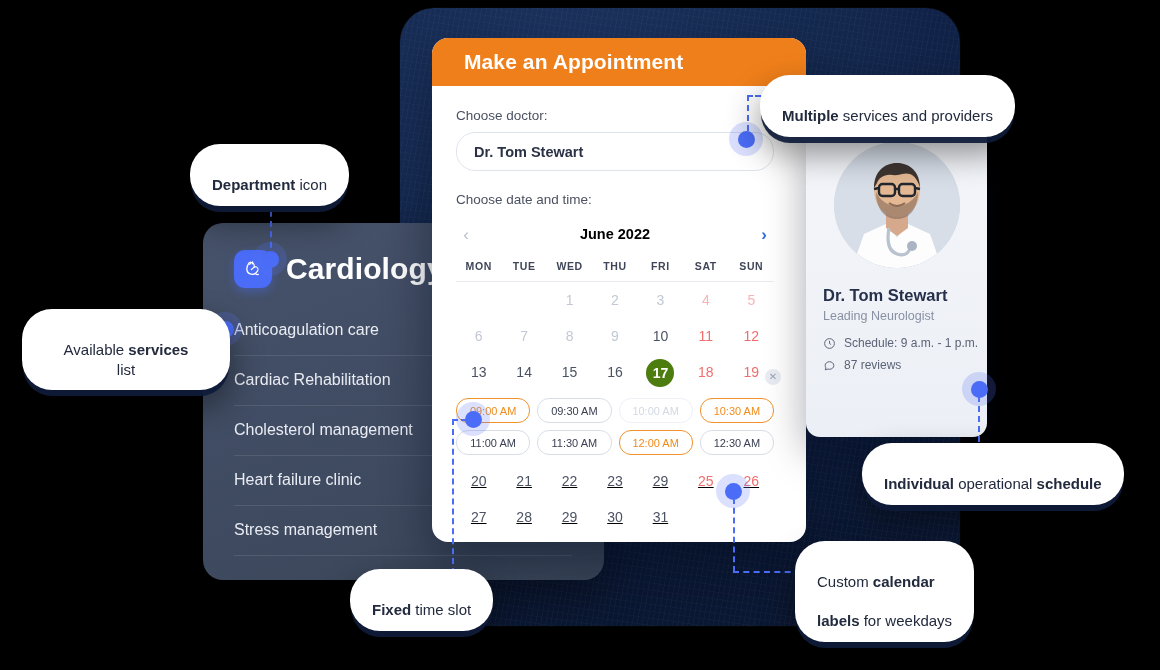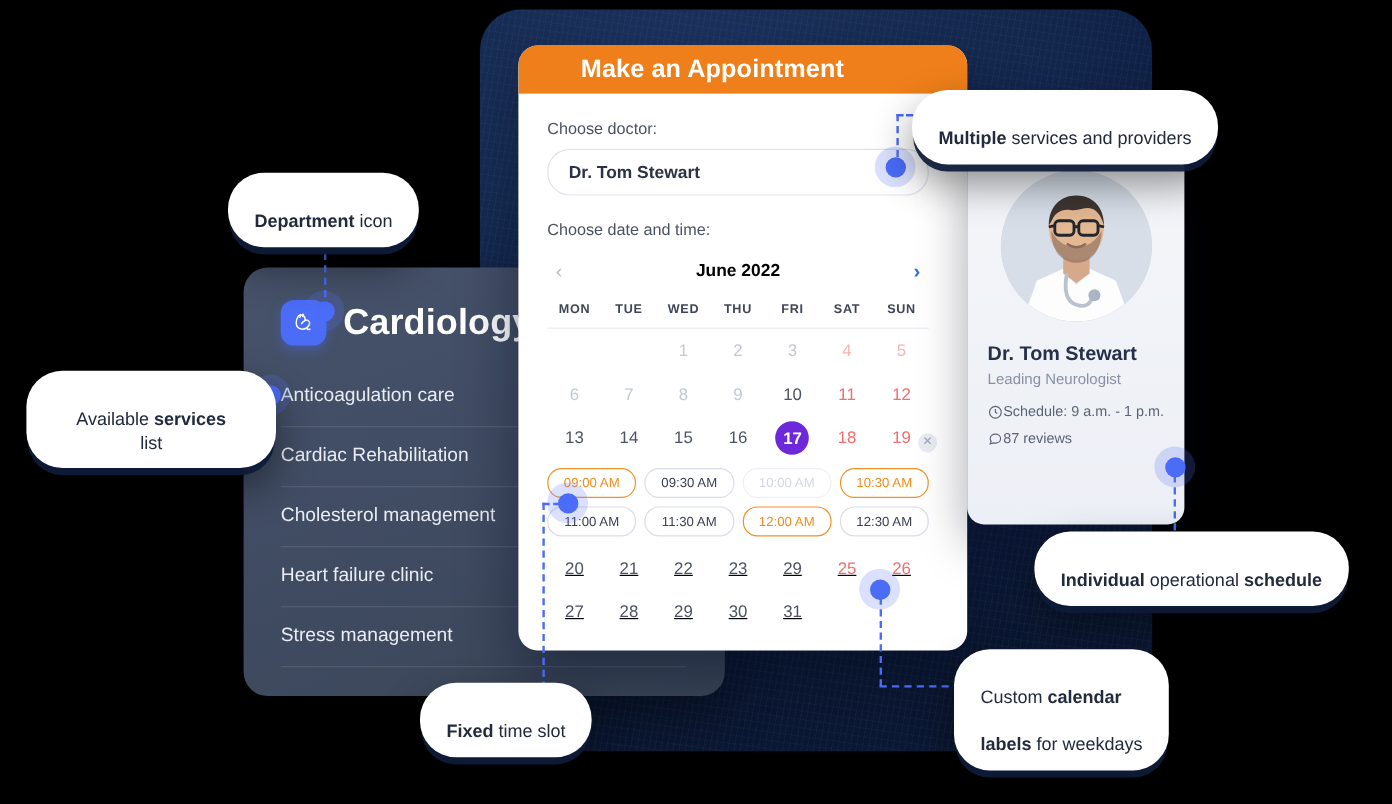--- a/index.html
+++ b/index.html
@@ -45,22 +45,22 @@
   }
   .svc-item:last-child{border-bottom:1px solid rgba(255,255,255,.10);}
 
   
   .appt{
     position:absolute;left:432px;top:38px;width:374px;height:504px;
     background:#fff;border-radius:16px;overflow:hidden;
     box-shadow:0 22px 50px rgba(3,10,30,.45);
   }
   .appt-header{
-    background:#ef7f1a;color:#fff;height:40px;display:flex;align-items:center;
-    padding-left:52px;font-size:21px;font-weight:700;letter-spacing:.1px;
+    background:#ef7f1a;color:#fff;height:48px;display:flex;align-items:center;
+    padding-left:32px;font-size:21px;font-weight:700;letter-spacing:.1px;
   }
   .appt-body{padding:22px 32px 0 24px;}
   .field-label{color:#4a5160;font-size:13.5px;margin-bottom:9px;}
   .select-box{
     height:37px;border:1px solid #dfe3ec;border-radius:19px;
     display:flex;align-items:center;padding-left:17px;
     color:#2b3245;font-size:14.5px;font-weight:600;
   }
   .field-label2{color:#4a5160;font-size:13.5px;margin:21px 0 0 0;}
 
@@ -73,21 +73,21 @@
   .cal-arrow.next{color:#2f6fe0;font-weight:700;}
   .cal-grid{display:grid;grid-template-columns:repeat(7,1fr);text-align:center;}
   .cal-dow{color:#3f4657;font-size:10.5px;font-weight:700;letter-spacing:.6px;padding:13px 0 9px;}
   .cal-sep{border-bottom:1px solid #e9ecf2;grid-column:1/8;}
   .cal-day{font-size:14px;color:#4b5262;padding:10px 0;position:relative;}
   .cal-day.muted{color:#c2c8d4;}
   .cal-day.weekend{color:#f26d6d;}
   .cal-day.weekend.muted{color:#f8b4b4;}
   .cal-day.today span{
     display:inline-flex;align-items:center;justify-content:center;
-    width:28px;height:28px;border-radius:50%;background:#6d28d9;color:#fff;
+    width:28px;height:28px;border-radius:50%;background:#4d7c0f;color:#fff;
     font-weight:600;margin:-5px 1px;
   }
   .cal-day.empty{visibility:hidden;}
 
   
   .slots{display:grid;grid-template-columns:repeat(4,1fr);gap:7px;margin-top:6px;position:relative;}
   .slot{
     height:23px;border:1px solid #d8dde7;border-radius:12px;
     display:flex;align-items:center;justify-content:center;
     font-size:11px;color:#3a4052;background:#fff;
@@ -106,21 +106,21 @@
     border-radius:14px;box-shadow:0 16px 40px rgba(3,10,30,.35);overflow:hidden;
   }
   .doc-photo{
     width:126px;height:126px;border-radius:50%;margin:18px auto 0;
     background:radial-gradient(circle at 50% 35%, #dfe5ee 0%, #cfd7e3 70%, #c3ccda 100%);
     position:relative;overflow:hidden;
   }
   .doc-name{color:#26304a;font-size:16.5px;font-weight:700;padding:18px 0 0 17px;}
   .doc-role{color:#8891a3;font-size:12.5px;padding:4px 0 0 17px;}
   .doc-meta{padding:13px 0 0 17px;}
-  .doc-meta-row{display:flex;align-items:center;gap:0;color:#5b6376;font-size:12px;margin-bottom:8px;}
+  .doc-meta-row{display:flex;align-items:center;gap:8px;color:#5b6376;font-size:12px;margin-bottom:8px;}
 
   
   .callout{
     position:absolute;background:#fff;border-radius:30px;
     padding:11px 22px;color:#222a3d;font-size:15px;line-height:1.32;
     box-shadow:0 7px 0 -1px rgba(14,27,58,.92), 0 16px 34px rgba(0,0,0,.45);
     white-space:pre-line;
   }
   .callout b{font-weight:700;}
 

